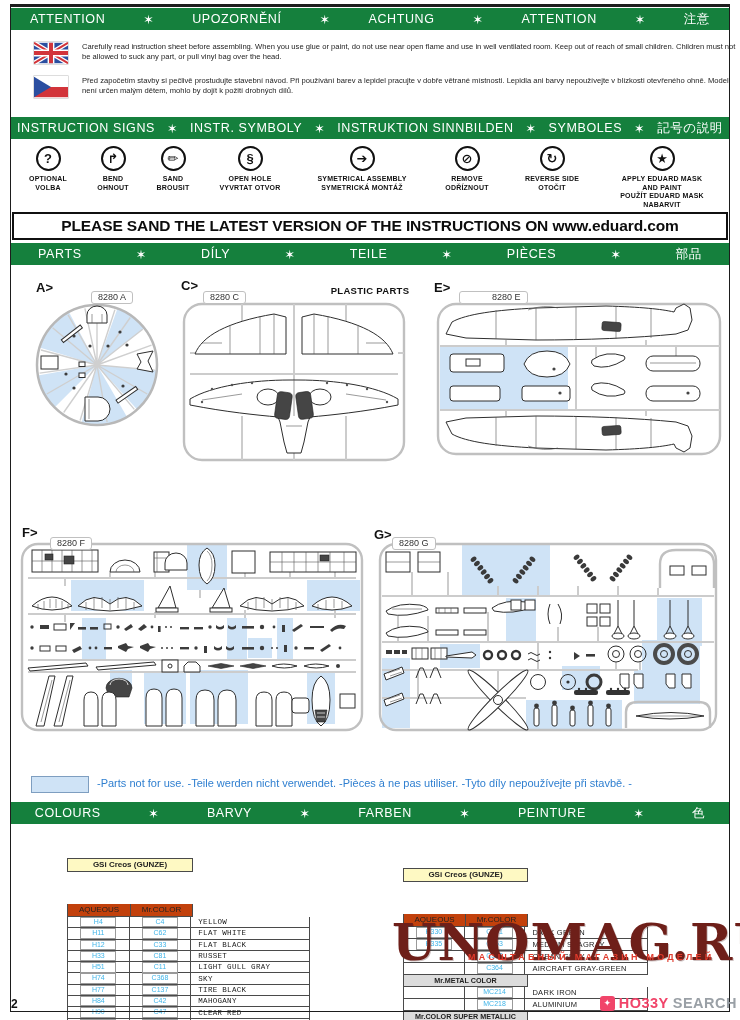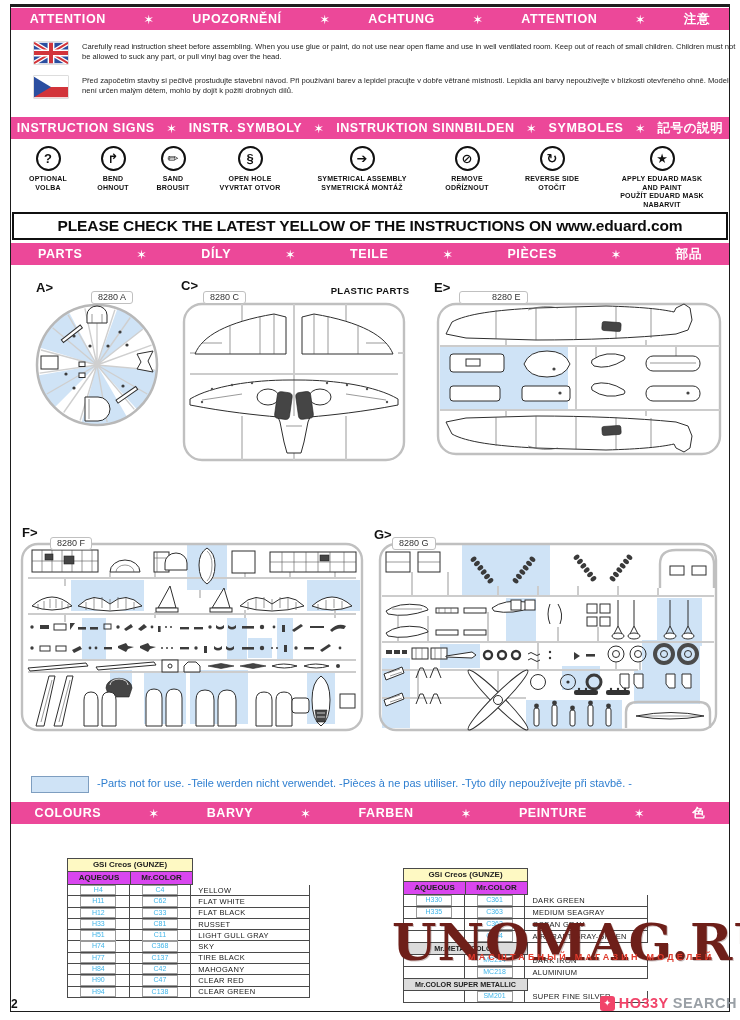--- a/index.html
+++ b/index.html
@@ -1,22 +1,22 @@
 <!DOCTYPE html>
 <html><head>
 <meta charset="utf-8">
 <style>
   html,body{margin:0;padding:0;background:#fff;}
   #page{position:relative;width:740px;height:1020px;background:#fff;overflow:hidden;
         font-family:"Liberation Sans","DejaVu Sans",sans-serif;color:#111;}
   .frame{position:absolute;left:10px;top:4px;width:718px;height:1004px;
          border:1.5px solid #1d1d1d;border-top-width:3px;pointer-events:none;z-index:4;}
-  .bar{position:absolute;left:11px;width:718px;height:22px;background:#ec4899;color:#fff;
+  .bar{position:absolute;left:11px;width:718px;height:22px;background:#15803d;color:#fff;
        display:flex;align-items:center;justify-content:space-around;
-       font-size:12.5px;font-weight:700;letter-spacing:.6px;z-index:2;}
+       font-size:12.5px;font-weight:400;letter-spacing:.6px;z-index:2;}
   .bar .seg{white-space:nowrap;}
   .warn{position:absolute;left:34px;display:flex;align-items:flex-start;gap:14px;}
   .flag{flex:0 0 auto;width:34px;height:22px;box-shadow:0 0 0 .5px #bbb;}
   .wtext{width:560px;flex:1 1 auto;font-size:7.6px;line-height:10px;color:#1c1c1c;width:655px;}
   .symbols{position:absolute;left:13px;top:146px;width:714px;height:64px;display:flex;z-index:2;}
   .symbol{flex:0 0 auto;text-align:center;}
   .symbol:nth-child(1){width:70px}.symbol:nth-child(2){width:60px}.symbol:nth-child(3){width:60px}
   .symbol:nth-child(4){width:94px}.symbol:nth-child(5){width:130px}.symbol:nth-child(6){width:80px}
   .symbol:nth-child(7){width:90px}.symbol:nth-child(8){width:130px}
   .sicon{display:flex;align-items:center;justify-content:center;width:21px;height:21px;
@@ -38,34 +38,34 @@
   .pf{fill:#454545;stroke:#222;stroke-width:.6;}
   .bl{fill:#cfe3f6;}
   .hl{stroke:#555;stroke-width:.6;fill:none;}
   .note-swatch{position:absolute;left:31px;top:776px;width:56px;height:15px;background:#cfe3f6;
                border:1px solid #7e9ec0;z-index:2;}
   .note-text{position:absolute;left:97px;top:776px;height:15px;line-height:15px;font-size:11px;
              color:#2f7fd0;z-index:2;}
   .ctable{position:absolute;z-index:2;background:transparent;}
   .ct-brand{border:1px solid #4a4a4a;background:#fef9c3;text-align:center;font-size:8px;
             font-weight:600;height:12px;line-height:12px;color:#222;}
-  .ct-cols{display:flex;border:1px solid #4a4a4a;border-top:none;background:#d946ef;height:12px;
-           font-size:8px;font-weight:700;color:#222;}
+  .ct-cols{display:flex;border:1px solid #4a4a4a;border-top:none;background:#c2410c;height:12px;
+           font-size:8px;font-weight:400;color:#222;margin-top:32px;}
   .ct-cols span{line-height:12px;text-align:center;}
   .crow{display:flex;border:1px solid #4a4a4a;border-top:none;background:#fff;align-items:center;}
   .cell{display:flex;align-items:center;justify-content:center;height:100%;}
   .code{display:inline-block;min-width:30px;padding:0 2px;border:1px solid #9a9a9a;color:#3fb4e8;
         font-size:7px;line-height:8.5px;text-align:center;background:#fff;}
   .code:empty{display:none;}
   .nm{justify-content:flex-start;padding-left:7px;font-size:7.5px;letter-spacing:.3px;color:#1a1a1a;}
   .subhead{border:1px solid #4a4a4a;border-top:none;background:#dcdcdc;text-align:center;
            font-size:7.2px;font-weight:600;height:11px;line-height:11px;color:#222;}
   .lt .crow{height:10.3px;}
   .lt .cell.aq,.lt .cell.mr{width:63px;border-right:1px solid #4a4a4a;}
-  .lt .cell.nm{width:115px;}
+  .lt .cell.nm{width:115px;font-family:Liberation Mono, monospace;}
   .rt .crow{height:11px;}
   .rt .cell.aq,.rt .cell.mr{width:62px;border-right:1px solid #4a4a4a;}
   .rt .cell.nm{width:119px;}
   .wm-title{position:absolute;left:392px;top:914px;width:348px;text-align:center;z-index:8;
             font-family:"DejaVu Serif","Liberation Serif",serif;font-weight:bold;font-size:51px;
             line-height:56px;letter-spacing:1px;color:#6e1f19;text-shadow:1px 1px 0 rgba(60,10,10,.25);
             pointer-events:none;}
   .wm-sub{position:absolute;left:468px;top:952px;z-index:8;font-size:9px;font-weight:bold;
           letter-spacing:3.2px;color:#e03a2c;pointer-events:none;white-space:nowrap;}
   .page-num{position:absolute;left:11px;top:997px;font-size:12px;font-weight:bold;z-index:6;}
@@ -163,21 +163,21 @@
     </div>
       <div class="symbol">
       <span class="sicon">★</span>
       <div class="slabel">APPLY EDUARD MASK
 AND PAINT
 POUŽÍT EDUARD MASK
 NABARVIT</div>
     </div>
     </div>
 
-  <div class="notice">PLEASE CHECK THE LATEST YELLOW OF THE INSTRUCTIONS ON www.eduard.com</div>
+  <div class="notice">PLEASE SAND THE LATEST VERSION OF THE INSTRUCTIONS ON www.eduard.com</div>
 
   <div class="bar" style="top:243px;">
       <span class="seg">PARTS</span>
       <span class="seg">✶</span>
       <span class="seg">DÍLY</span>
       <span class="seg">✶</span>
       <span class="seg">TEILE</span>
       <span class="seg">✶</span>
       <span class="seg">PIÈCES</span>
       <span class="seg">✶</span>

